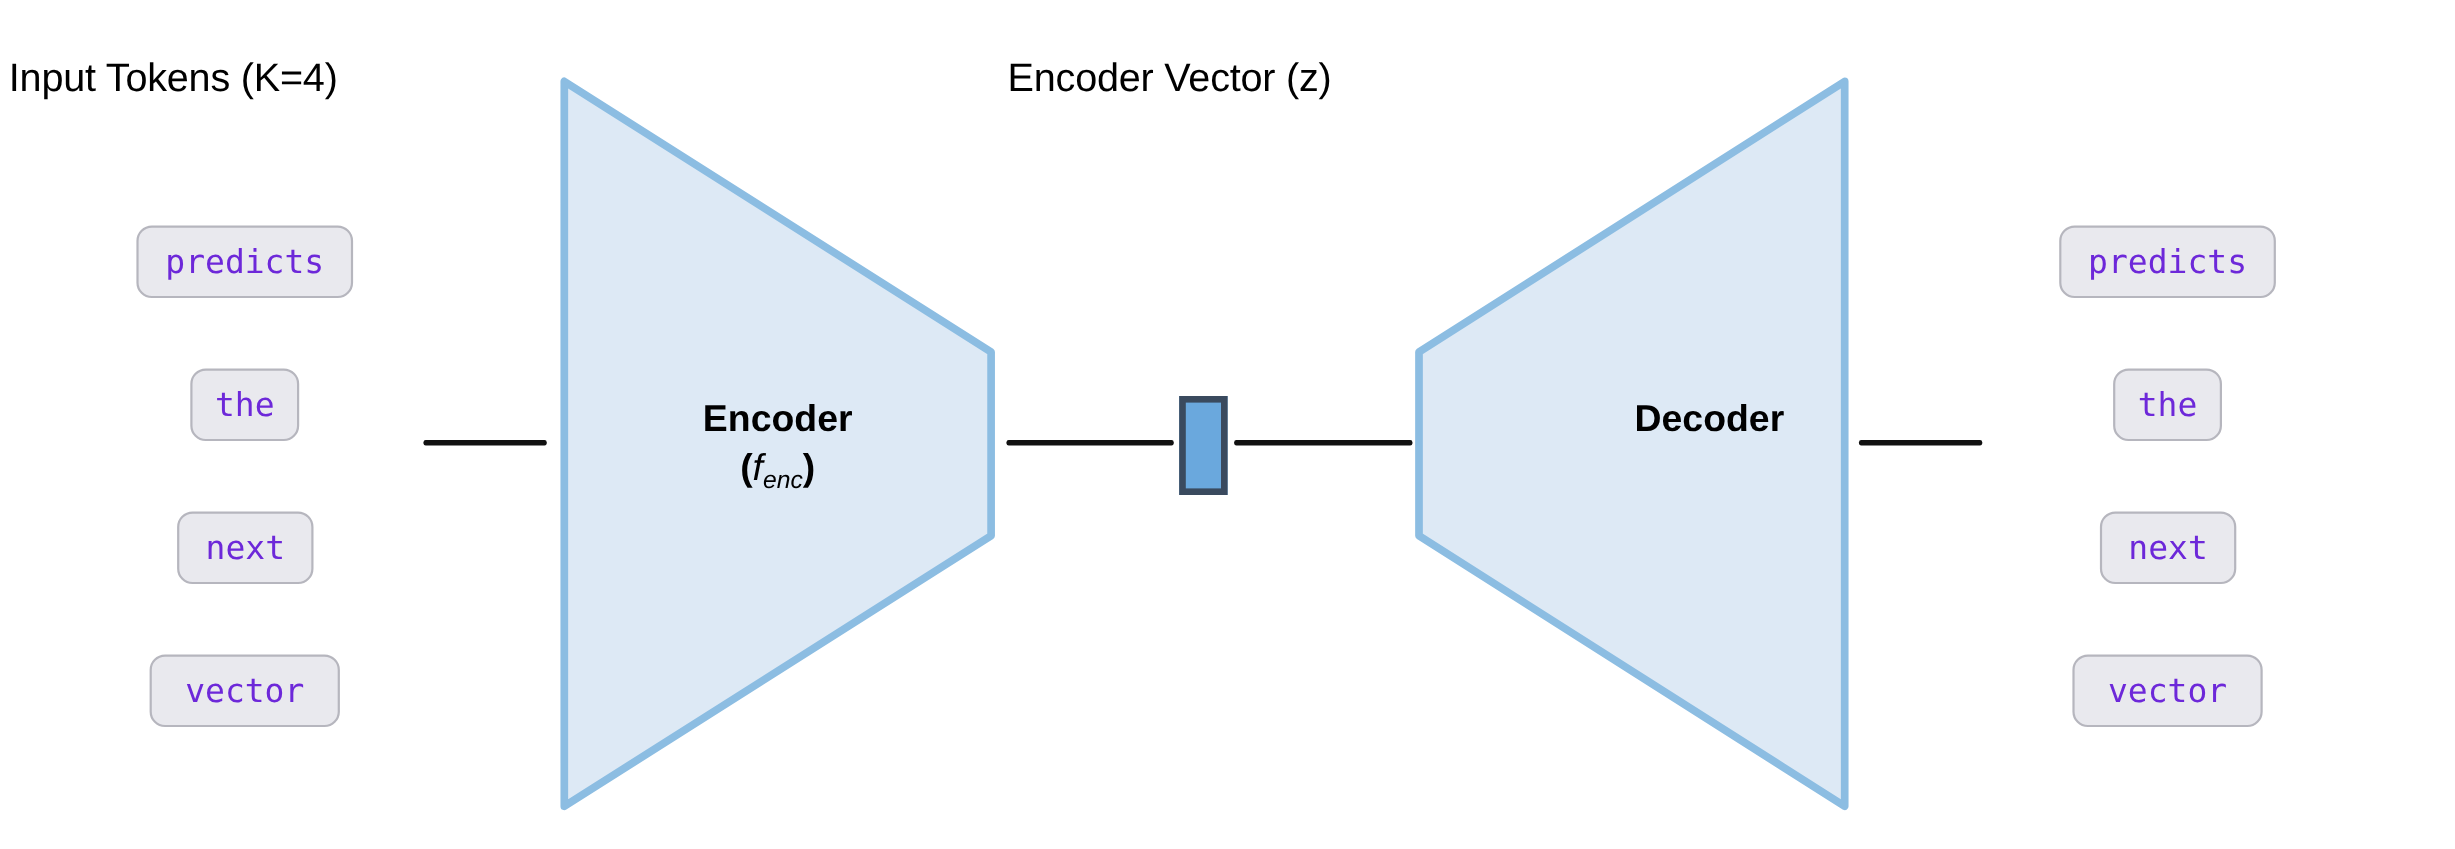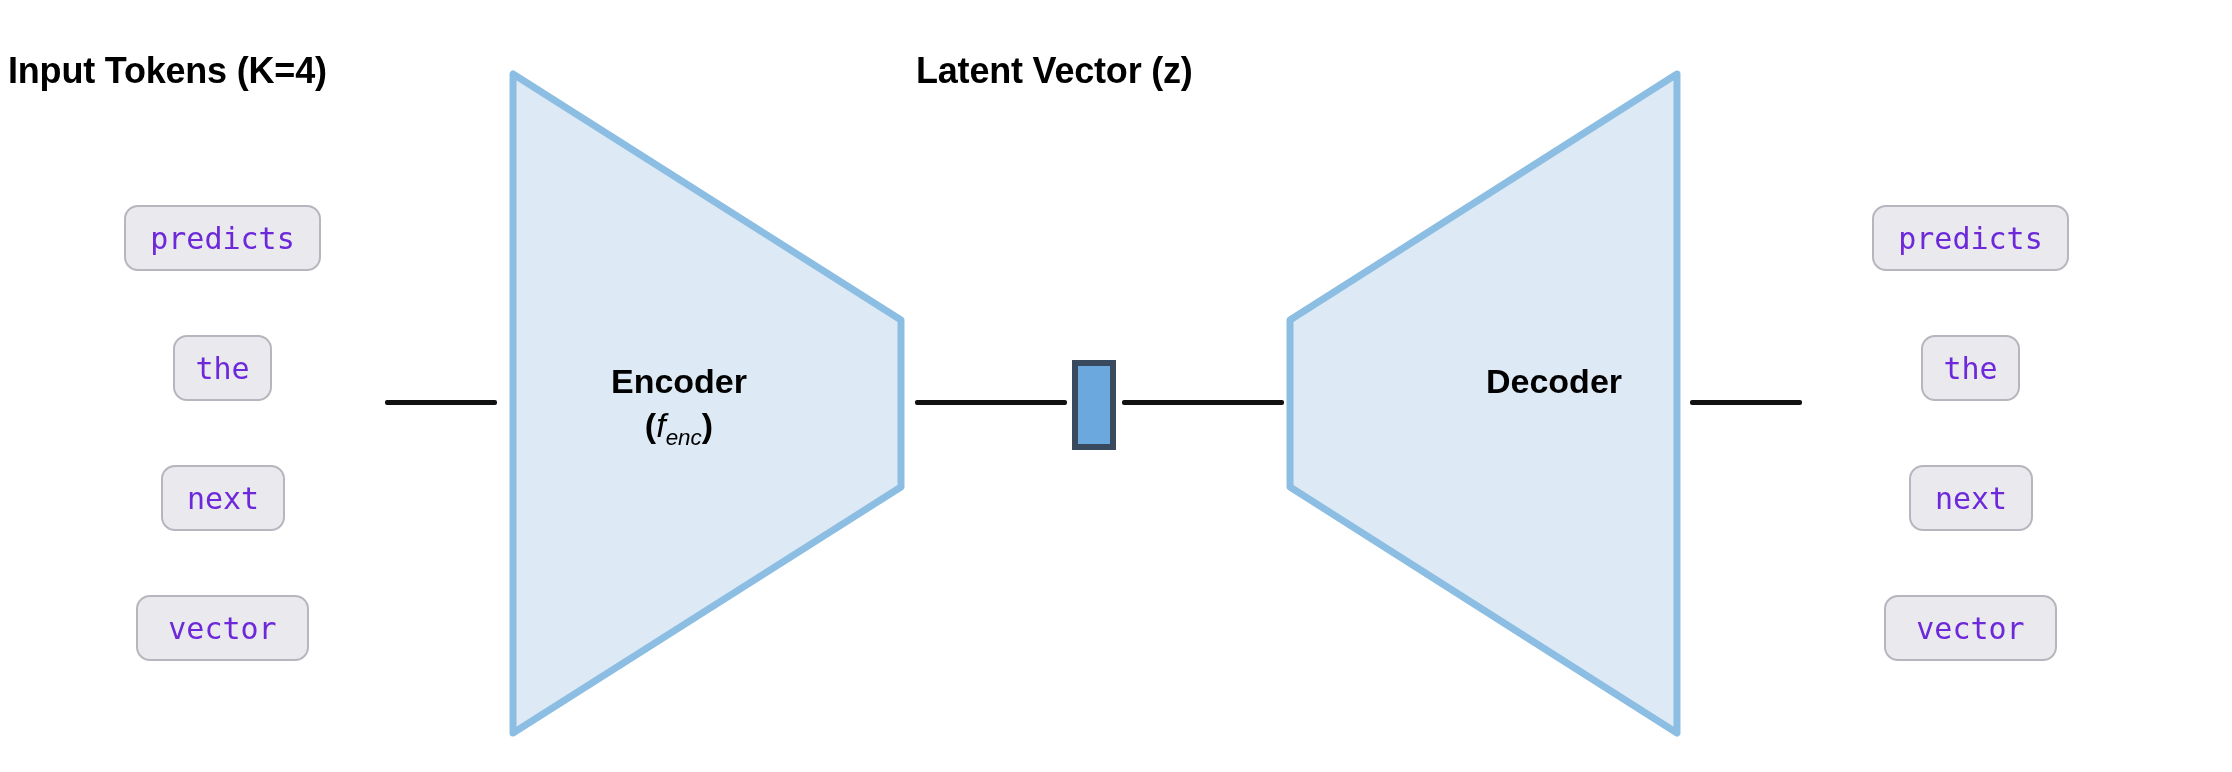--- a/index.html
+++ b/index.html
@@ -19,21 +19,21 @@
     position: absolute;
     left: 0; top: 0;
     width: 2232px;
     height: 772px;
   }
 
   
   .col-title {
     position: absolute;
     font-family: "Liberation Sans", sans-serif;
-    font-weight: bold;
+    font-weight: normal;
     font-size: 36px;
     color: #000000;
     white-space: nowrap;
     letter-spacing: -0.2px;
   }
   #title-input      { left: 8px;   top: 50px; }
   #title-latent     { left: 916px; top: 50px; }
   #title-output     { left: 1730px; top: 50px; }
 
   
@@ -106,31 +106,31 @@
     border-radius: 2px;
   }
 </style>
 </head>
 <body>
 
 <div id="stage">
 
   <div class="col-title" id="title-input">Input Tokens (K=4)</div>
 
-  <div class="col-title" id="title-latent">Latent Vector (z)</div>
+  <div class="col-title" id="title-latent">Encoder Vector (z)</div>
 
 
   <div class="trap-wrap">
     <svg class="trap-svg" width="2232" height="772" viewBox="0 0 2232 772" xmlns="http://www.w3.org/2000/svg">
       <polygon points="513,74 513,733 901,487 901,320" fill="#dde9f5" stroke="#8cbde2" stroke-width="7" stroke-linejoin="round"></polygon>
       <polygon points="1290,320 1290,487 1677,733 1677,74" fill="#dde9f5" stroke="#8cbde2" stroke-width="7" stroke-linejoin="round"></polygon>
     </svg>
   </div>
 
-  <div class="block-label" id="encoder-label" style="left:485px; top:360px; width:388px;">
+  <div class="block-label" id="encoder-label" style="left:513px; top:360px; width:388px;">
     <div>Encoder</div>
     <div>
       <span class="sub">(</span><span class="fn"><span>f</span><sub>enc</sub></span><span class="sub">)</span>
     </div>
   </div>
 
   <div class="block-label" id="decoder-label" style="left:1360px; top:360px; width:388px;">
     <div>Decoder</div>
   </div>
 

